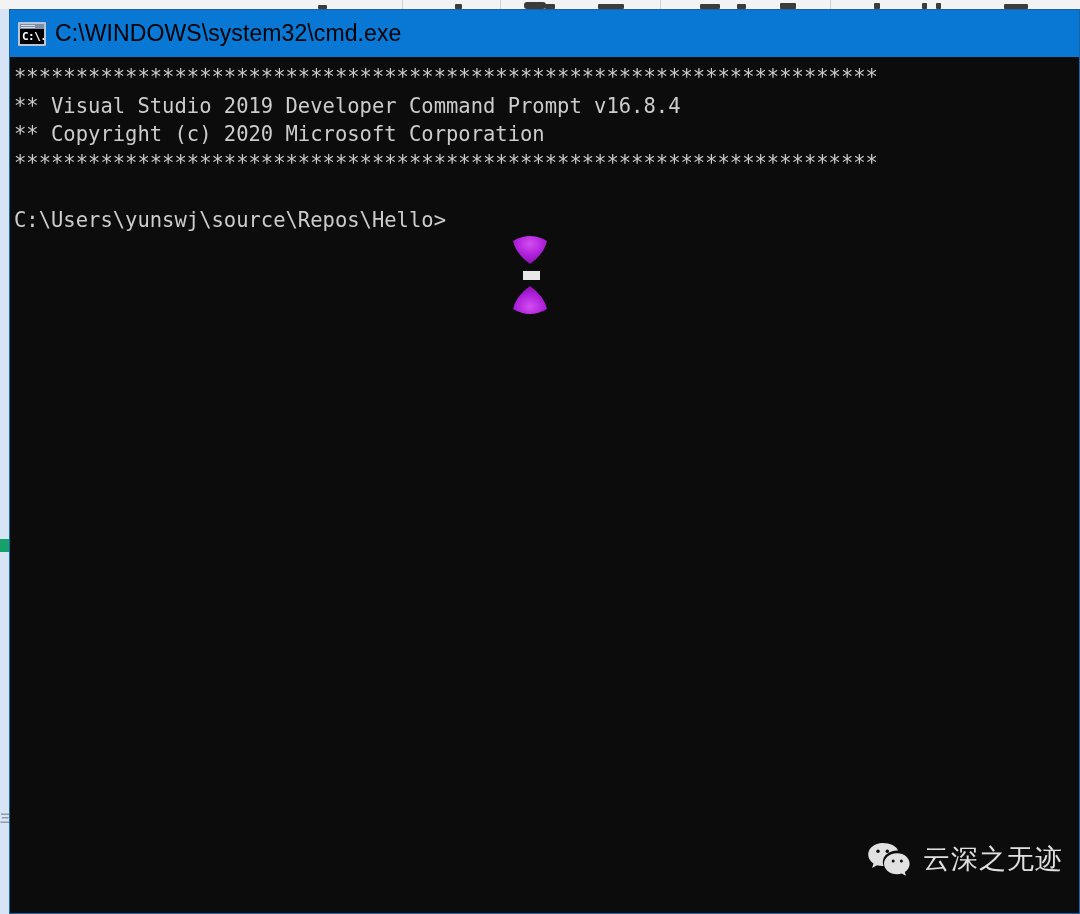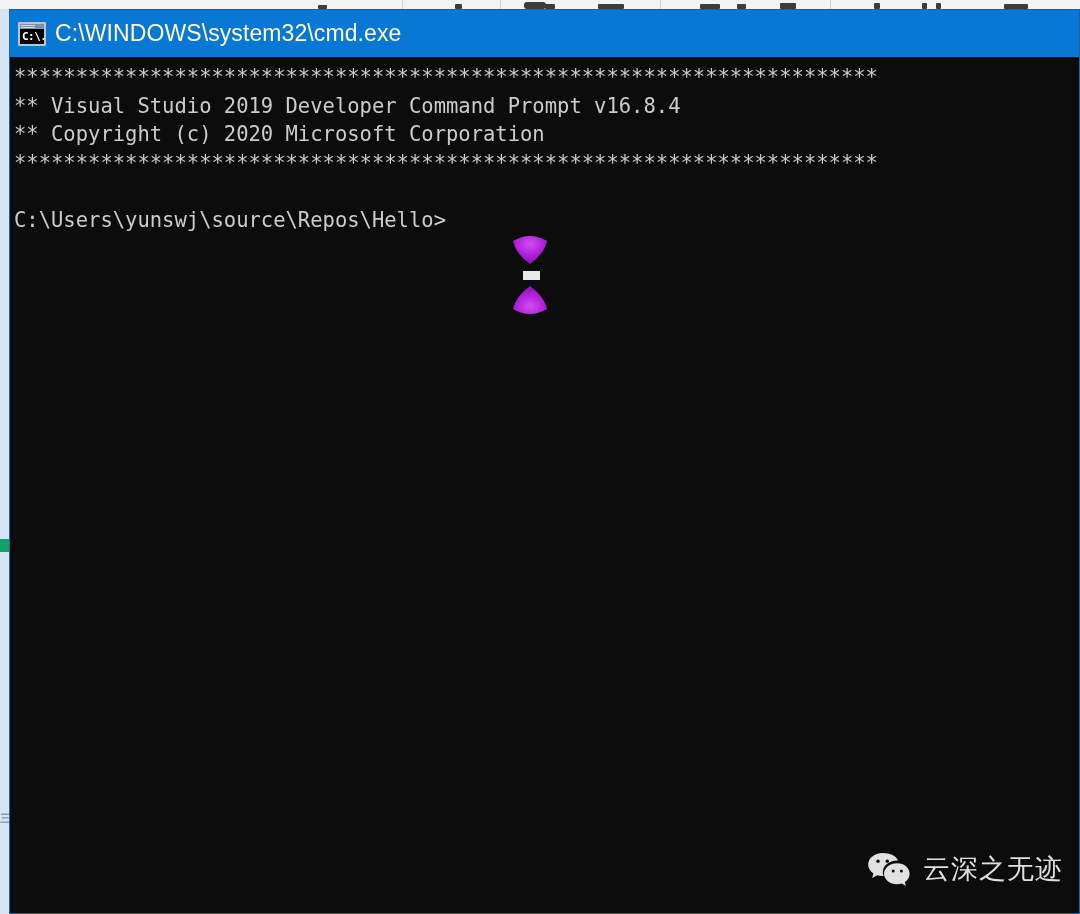--- a/index.html
+++ b/index.html
@@ -134,21 +134,21 @@
     right: 0;
     bottom: 0;
     color: #ffffff;
     font-family: "DejaVu Sans Mono", monospace;
     font-size: 11px;
     font-weight: bold;
     line-height: 15px;
     letter-spacing: -0.5px;
   }
   #title-text {
-    color: #fef9c3;
+    color: #000000;
     font-size: 23px;
     font-family: "Liberation Sans", sans-serif;
     font-weight: 400;
     white-space: nowrap;
     letter-spacing: 0.1px;
   }
 
   
   #console-body {
     flex: 1 1 auto;
@@ -190,21 +190,21 @@
     height: 30px;
   }
   .cone svg { display: block; }
   #cone-top    { left: 500px; top: 178px; }
   #cone-bottom { left: 500px; top: 228px; }
 
   
   #watermark {
     position: absolute;
     right: 16px;
-    bottom: 26px;
+    bottom: 36px;
     display: flex;
     align-items: flex-start;
     gap: 12px;
     opacity: 0.93;
   }
   #wechat-logo { width: 44px; height: 36px; display: block; }
   #watermark-text {
     color: #f0f0f0;
     font-size: 27px;
     font-family: "DejaVu Sans", sans-serif;

